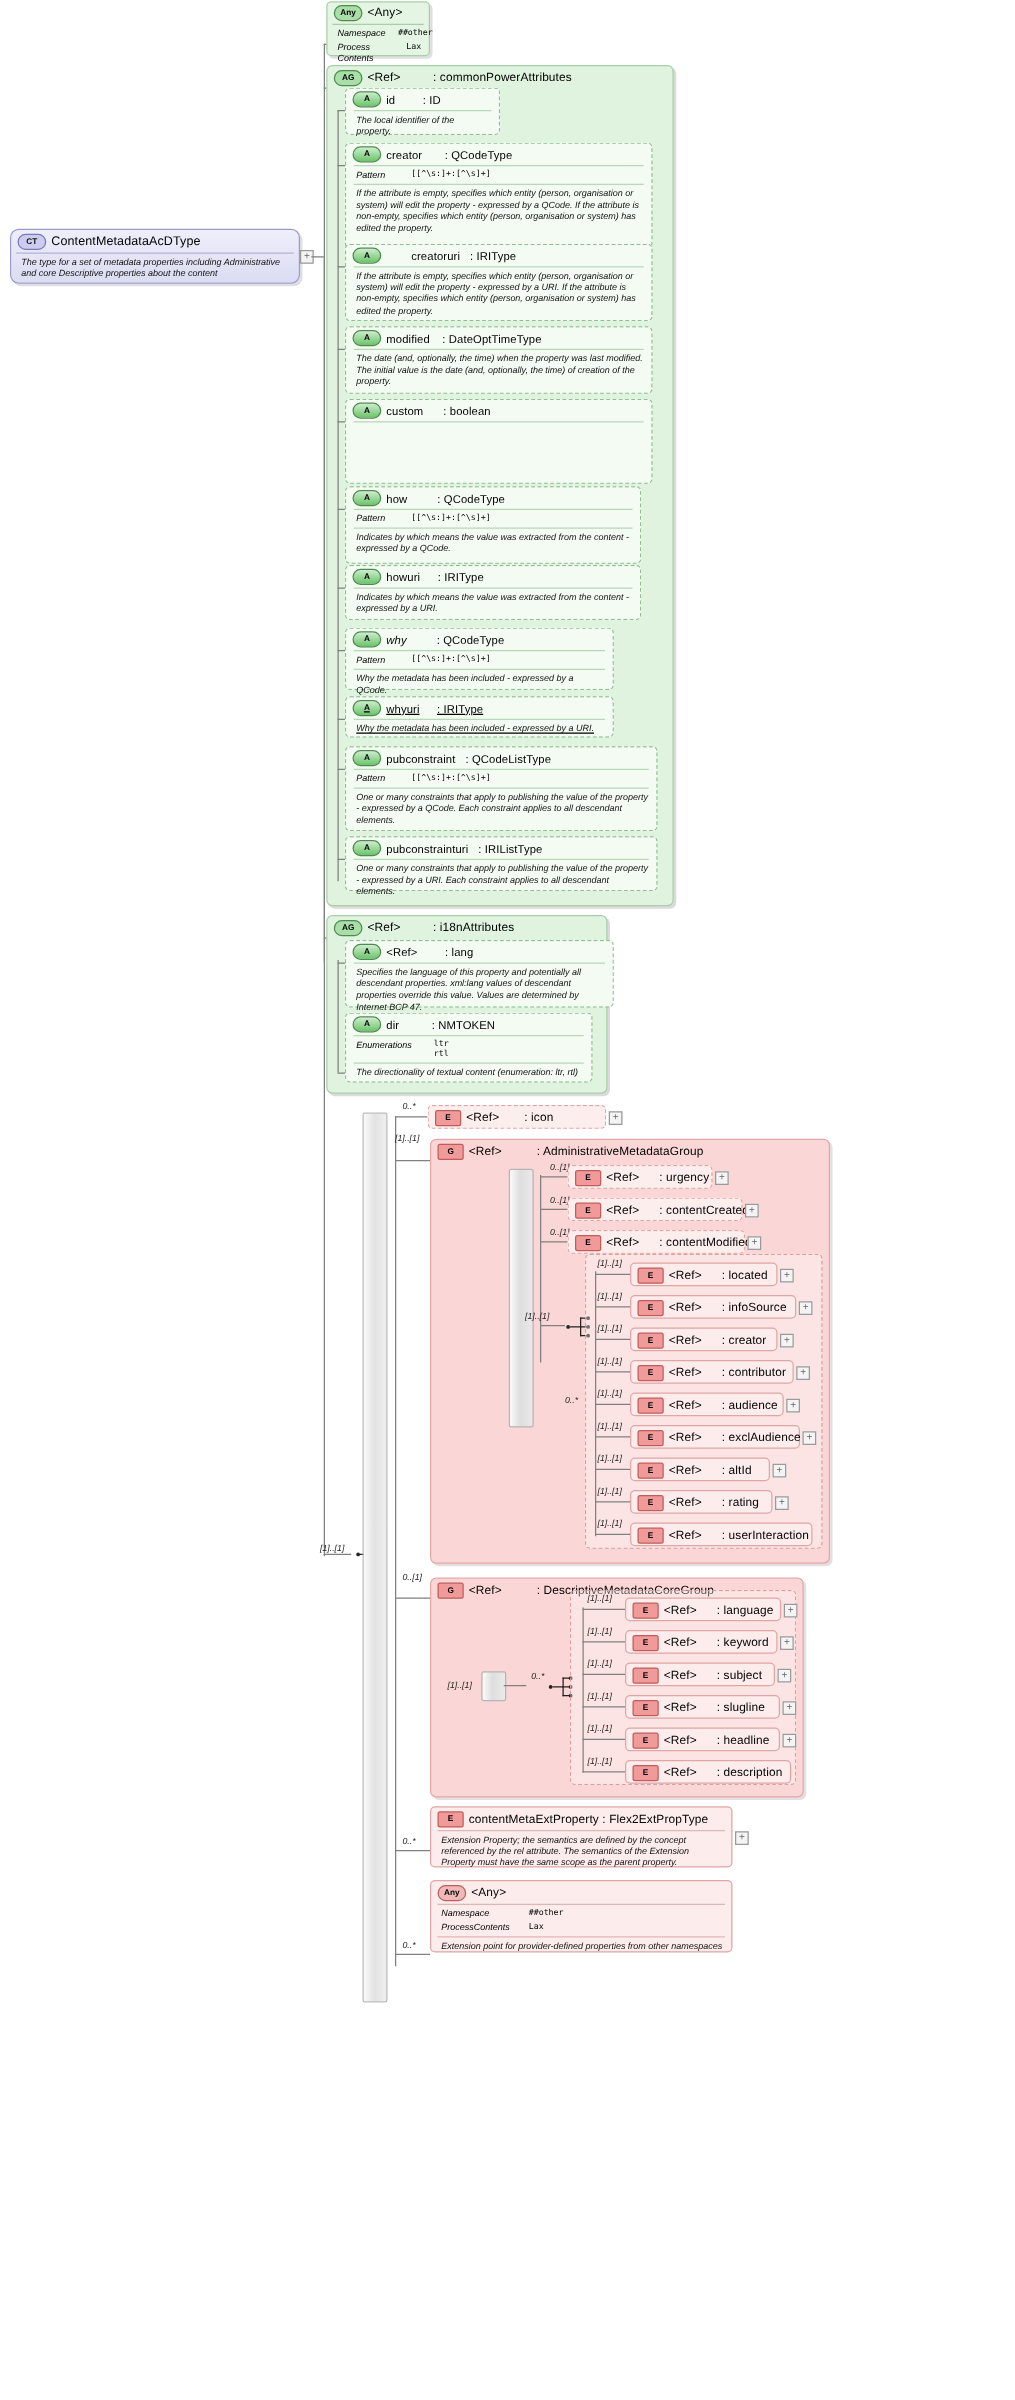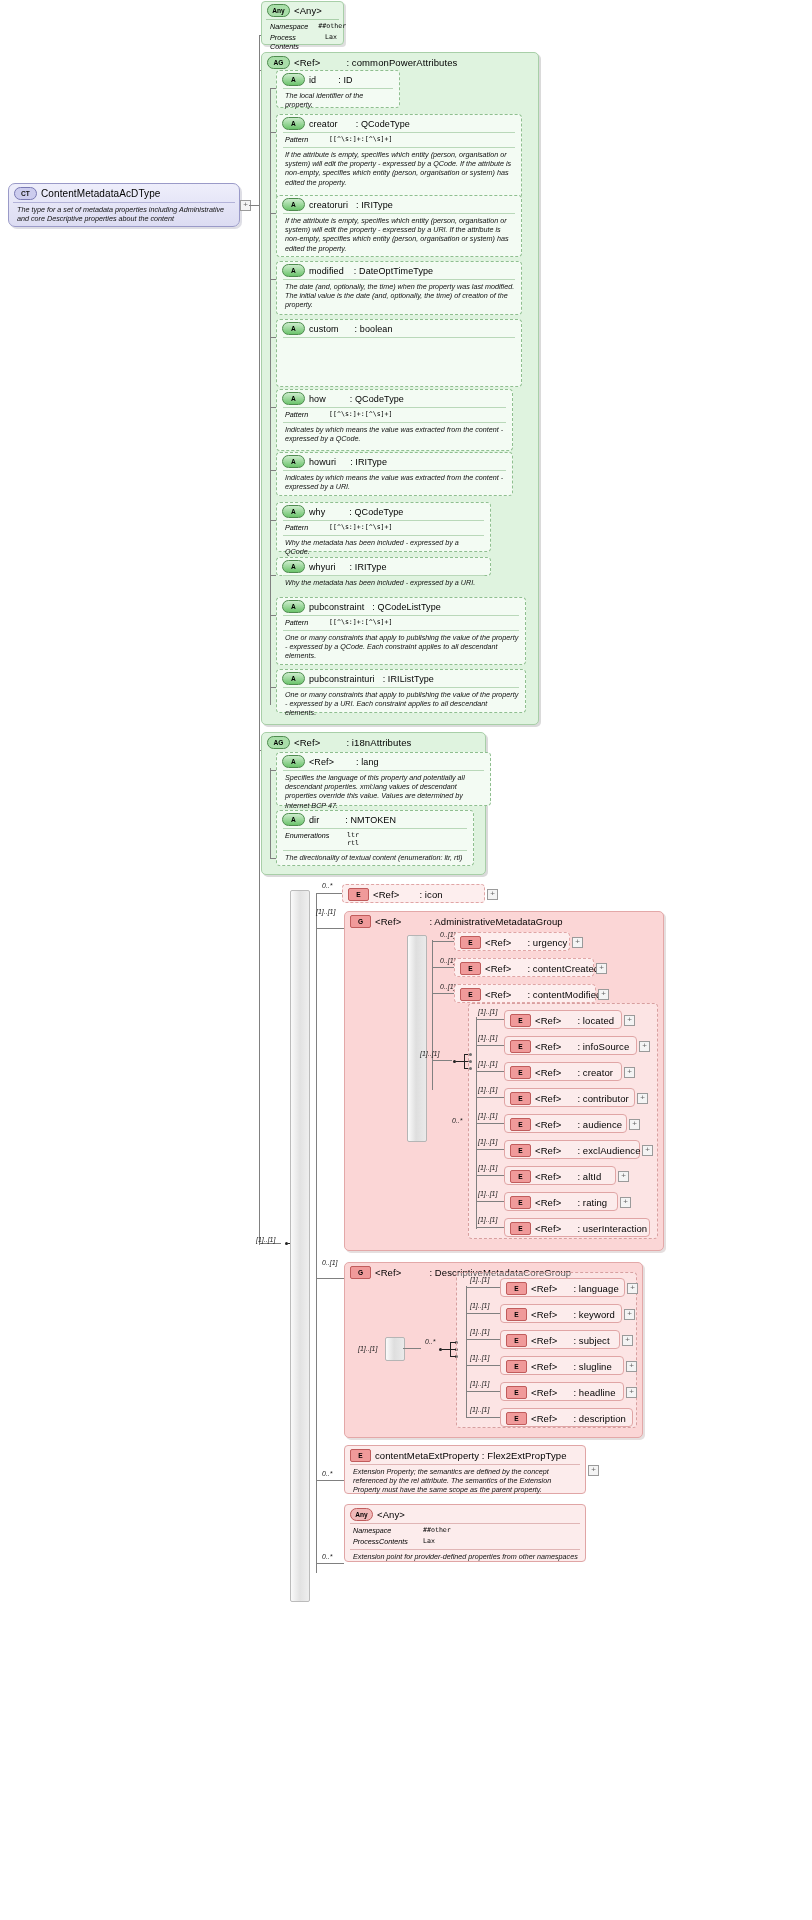--- a/index.html
+++ b/index.html
@@ -141,21 +141,21 @@
     <span class="fval">[[^\s:]+:[^\s]+]</span>
   </div>
   <div class="sep" style="margin-top:2px;"></div>
   <div class="doc">If the attribute is empty, specifies which entity (person, organisation or system) will edit the property - expressed by a QCode. If the attribute is non-empty, specifies which entity (person, organisation or system) has edited the property.</div>
 </div>
 <div class="hline" style="left:270px;top:132px;width:6px;"></div>
 
 <div class="node attr" style="left:276px;top:195px;width:246px;height:62px;">
   <div class="hdr" style="padding-top:2px;">
     <span class="chip a">A</span>
-    <span class="ttl" style="font-size:9px;">creatoruri</span>
+    <span class="ttl" style="font-size:9px;margin-left:20px;">creatoruri</span>
     <span class="ttl" style="font-size:9px;margin-left:4px;">: IRIType</span>
   </div>
   <div class="sep"></div>
   <div class="doc">If the attribute is empty, specifies which entity (person, organisation or system) will edit the property - expressed by a URI. If the attribute is non-empty, specifies which entity (person, organisation or system) has edited the property.</div>
 </div>
 <div class="hline" style="left:270px;top:213px;width:6px;"></div>
 
 <div class="node attr" style="left:276px;top:261px;width:246px;height:54px;">
   <div class="hdr" style="padding-top:2px;">
     <span class="chip a">A</span>
@@ -200,34 +200,34 @@
     <span class="ttl" style="font-size:9px;margin-left:10px;">: IRIType</span>
   </div>
   <div class="sep"></div>
   <div class="doc">Indicates by which means the value was extracted from the content - expressed by a URI.</div>
 </div>
 <div class="hline" style="left:270px;top:470px;width:6px;"></div>
 
 <div class="node attr" style="left:276px;top:502px;width:215px;height:50px;">
   <div class="hdr" style="padding-top:2px;">
     <span class="chip a">A</span>
-    <span class="ttl" style="font-size:9px;">why</span>
+    <span class="ttl" style="font-size:9px;font-style:italic;">why</span>
     <span class="ttl" style="font-size:9px;margin-left:20px;">: QCodeType</span>
   </div>
   <div class="sep"></div>
   <div class="facet" style="padding-top:2px;">
     <span class="fname" style="width:34px;">Pattern</span>
     <span class="fval">[[^\s:]+:[^\s]+]</span>
   </div>
   <div class="sep" style="margin-top:2px;"></div>
   <div class="doc">Why the metadata has been included - expressed by a QCode.</div>
 </div>
 <div class="hline" style="left:270px;top:520px;width:6px;"></div>
 
-<div class="node attr" style="left:276px;top:557px;width:215px;height:19px;">
+<div class="node attr" style="left:276px;top:557px;width:215px;height:33px;text-decoration:underline;">
   <div class="hdr" style="padding-top:2px;">
     <span class="chip a">A</span>
     <span class="ttl" style="font-size:9px;">whyuri</span>
     <span class="ttl" style="font-size:9px;margin-left:10px;">: IRIType</span>
   </div>
   <div class="sep"></div>
   <div class="doc">Why the metadata has been included - expressed by a URI.</div>
 </div>
 <div class="hline" style="left:270px;top:575px;width:6px;"></div>
 

